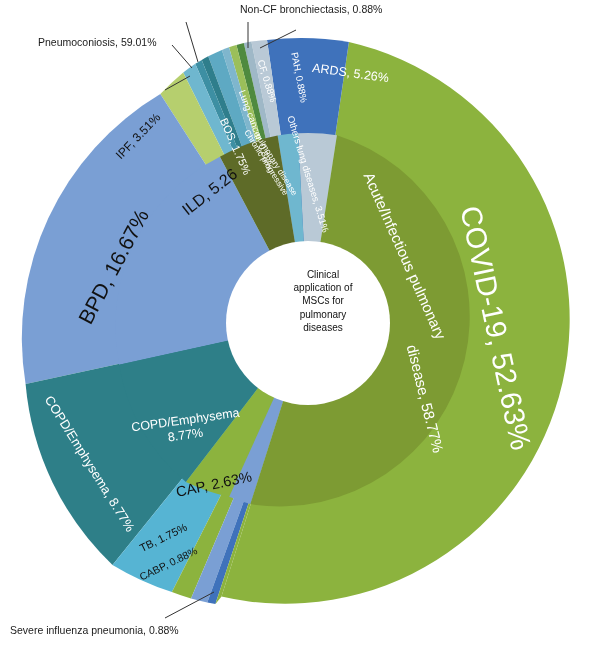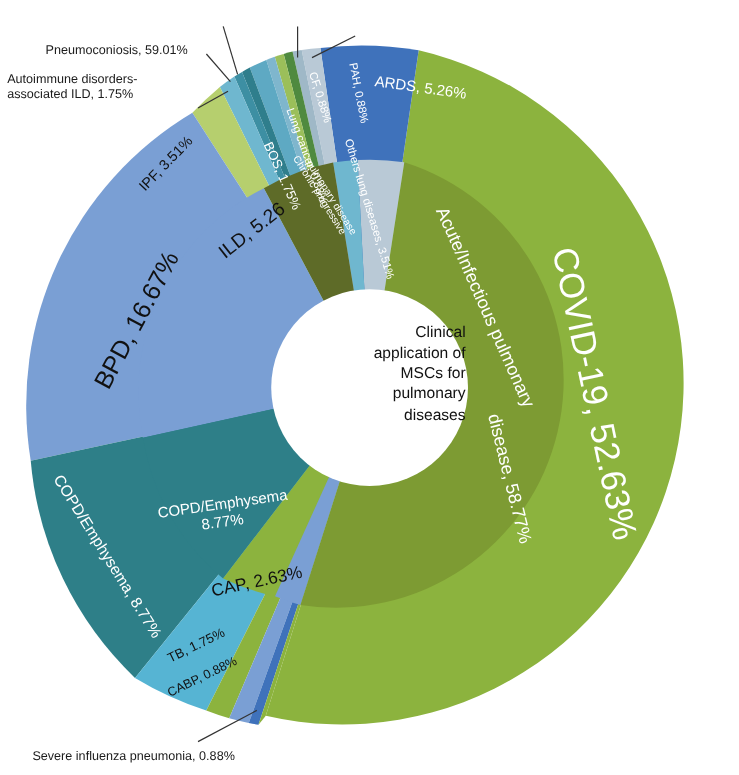--- a/index.html
+++ b/index.html
@@ -30,25 +30,25 @@
   }
   .ann {
     position: absolute;
     font-size: 10.5px;
     color: #1b1b1b;
     line-height: 1.25;
     white-space: pre-line;
   }
   .center-label {
     position: absolute;
-    left: 228px;
+    left: 243px;
     top: 268px;
     width: 160px;
-    text-align: right;
-    font-size: 13px;
+    text-align: center;
+    font-size: 10px;
     color: #111;
     line-height: 1.32;
     white-space: pre-line;
   }
 </style>
 </head>
 <body>
 
 <div id="stage">
 
@@ -170,20 +170,19 @@
 
   <div class="center-label">Clinical
 application of
 MSCs for
 pulmonary
 diseases</div>
 
 
   <div class="ann" style="left:38px; top:36px;">Pneumoconiosis, 59.01%</div>
 
-  <div class="ann" style="left:6px; top:60px;">Autoimmune disorders-
-associated ILD, 1.75%</div>
+
+  <div class="ann" style="left:240px; top:3px;">Non-CF bronchiectasis, 0.88%</div>
 
 
-
-  <div class="ann" style="left:10px; top:624px;margin-left:17px;">Severe influenza pneumonia, 0.88%</div>
+  <div class="ann" style="left:10px; top:624px;">Severe influenza pneumonia, 0.88%</div>
 
 </div>
 
 </body></html>

